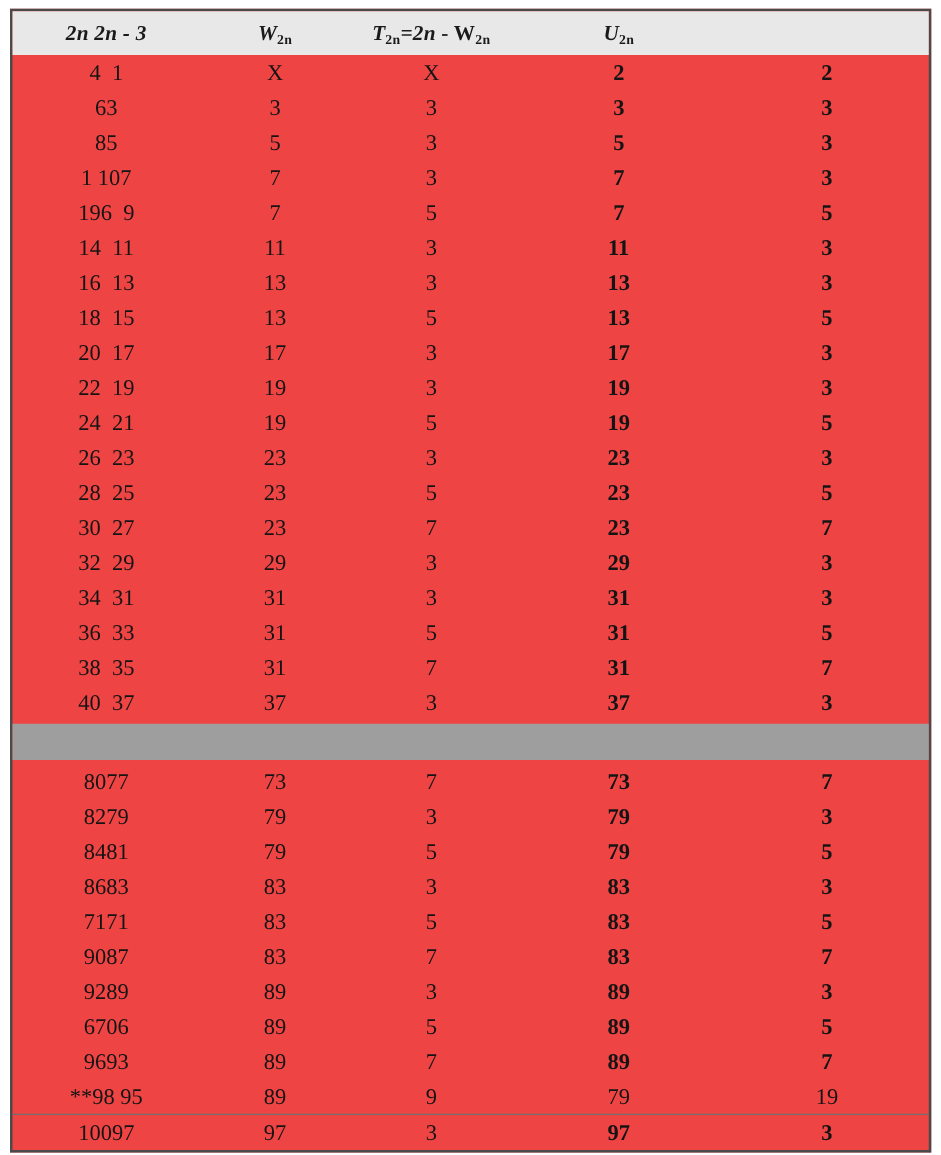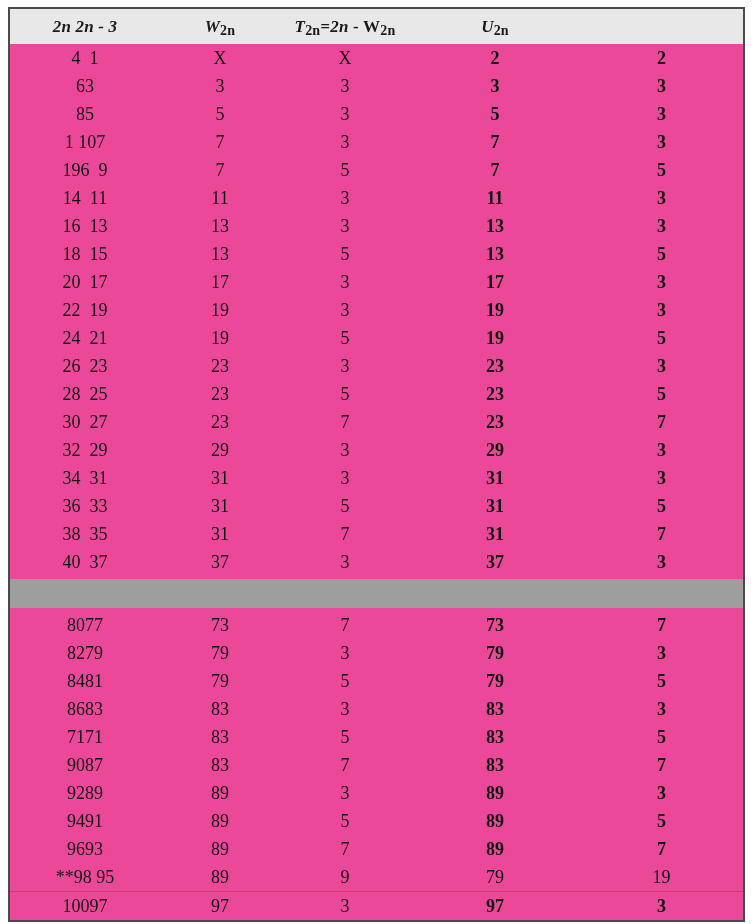--- a/index.html
+++ b/index.html
@@ -18,21 +18,21 @@
     background: #ffffff;
     overflow: hidden;
   }
   .table-frame {
     position: absolute;
     left: 8px;
     top: 7px;
     width: 737px;
     border: 2px solid #4a4a4a;
     box-sizing: border-box;
-    background: #ec4899;
+    background: #ef4444;
   }
   .trow {
     display: grid;
     grid-template-columns: 150px 120px 130px 170px 163px;
     align-items: center;
   }
   .thead-row {
     height: 35px;
     background: #e8e8e8;
   }
@@ -42,21 +42,21 @@
   .hcell {
     text-align: center;
     font-size: 17px;
     font-weight: bold;
     color: #1a1a1a;
     letter-spacing: 0.2px;
     white-space: pre;
   }
   .hcell .it { font-style: italic; }
   .hcell sub {
-    font-size: 14px;
+    font-size: 11px;
     font-weight: bold;
     vertical-align: -3px;
     line-height: 0;
   }
   .cell {
     text-align: center;
     font-size: 18px;
     color: #141414;
     line-height: 1;
   }
@@ -259,21 +259,21 @@
           <div class="cell c4">7</div>
         </div>
         <div class="trow body-row">
           <div class="cell c0">9289</div>
           <div class="cell c1">89</div>
           <div class="cell c2">3</div>
           <div class="cell c3">89</div>
           <div class="cell c4">3</div>
         </div>
         <div class="trow body-row">
-          <div class="cell c0">9491</div>
+          <div class="cell c0">6706</div>
           <div class="cell c1">89</div>
           <div class="cell c2">5</div>
           <div class="cell c3">89</div>
           <div class="cell c4">5</div>
         </div>
         <div class="trow body-row">
           <div class="cell c0">9693</div>
           <div class="cell c1">89</div>
           <div class="cell c2">7</div>
           <div class="cell c3">89</div>

